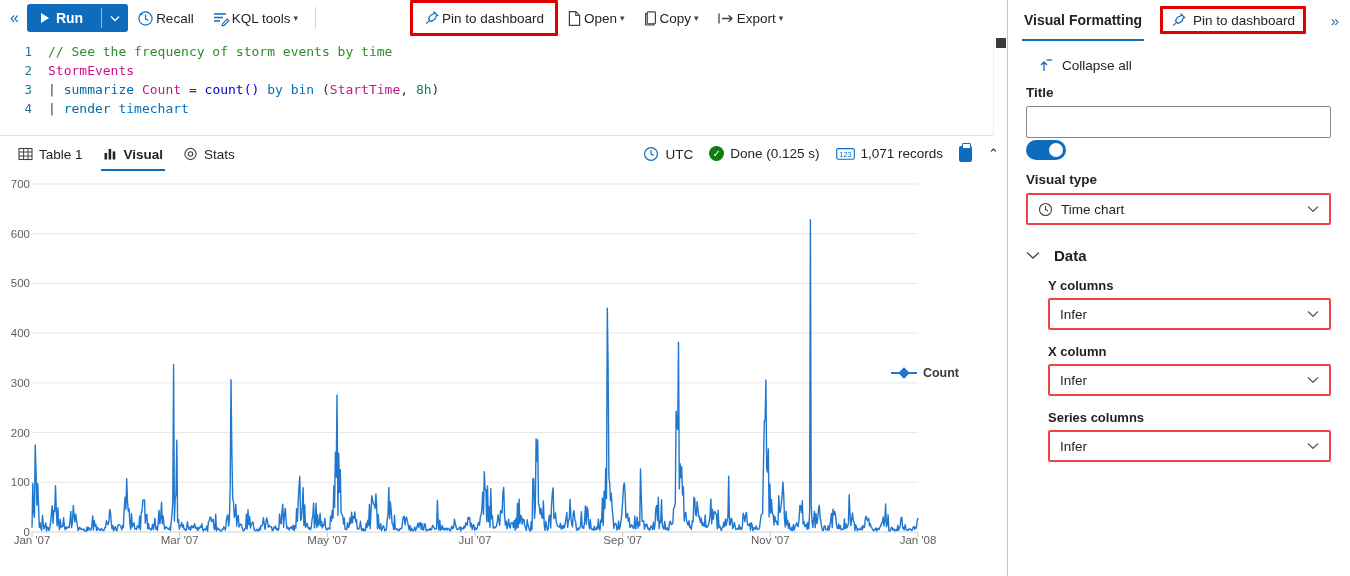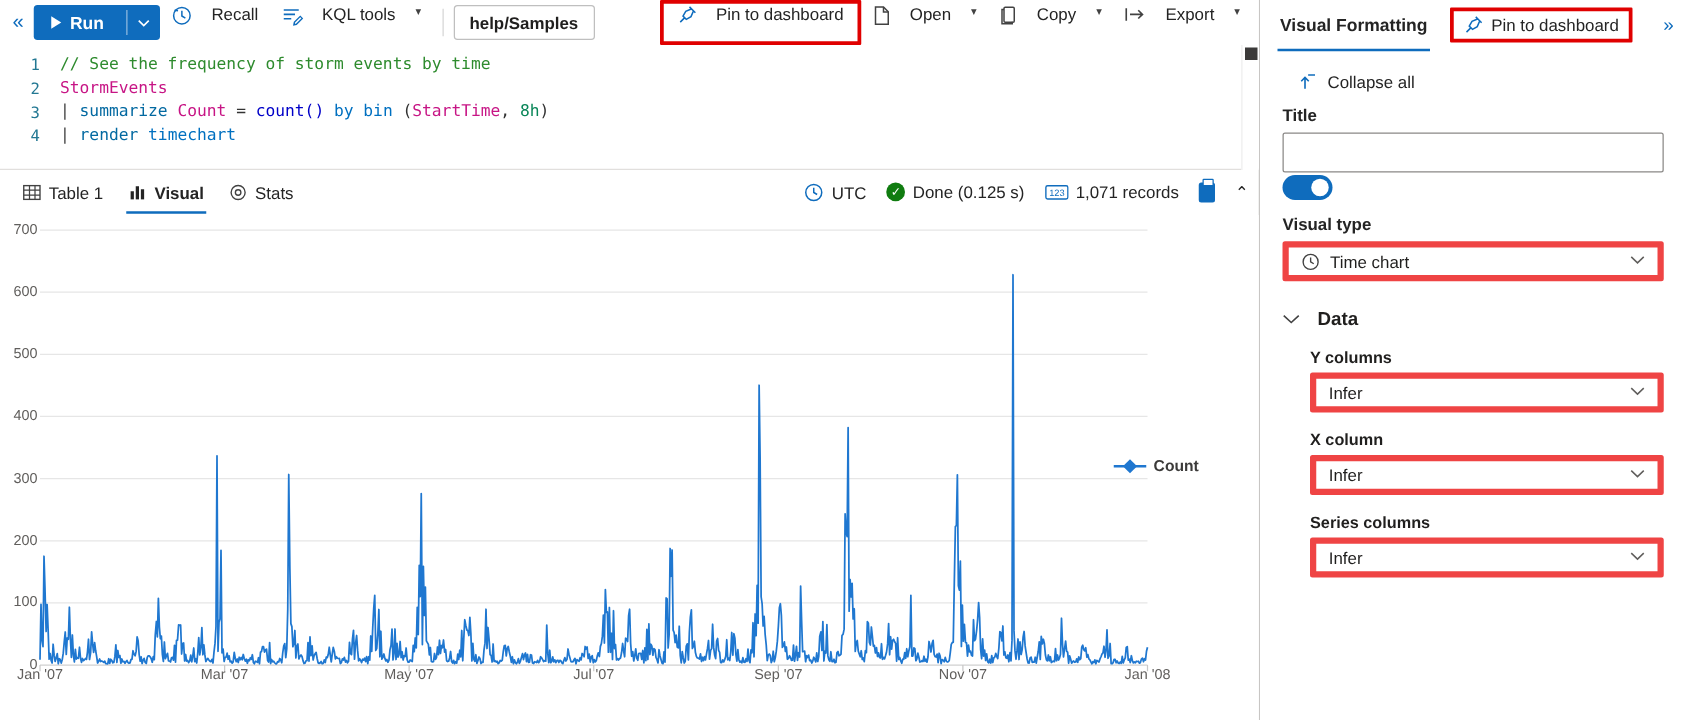--- a/index.html
+++ b/index.html
@@ -23,21 +23,21 @@
                        cursor:pointer; line-height:1; }
   .run-btn { display:flex; align-items:center; background:#0f6cbd; color:#fff;
              height:28px; border-radius:3px; margin-left:2px; cursor:pointer; }
   .run-main { display:flex; align-items:center; gap:7px; padding:0 18px 0 14px;
               font-weight:600; font-size:14px; height:28px; }
   .run-split { width:1px; height:20px; background:#ffffff88; }
   .run-caret { padding:0 8px; font-size:10px; display:flex; align-items:center;
                height:28px; }
   .tri { width:0;height:0;border-left:8px solid #fff;border-top:5px solid transparent;
          border-bottom:5px solid transparent; }
-  .tbtn { display:flex; align-items:flex-start; gap:15px; height:28px; padding:0 9px;
+  .tbtn { display:flex; align-items:center; gap:2px; height:28px; padding:0 9px;
           cursor:pointer; border-radius:2px; white-space:nowrap; font-size:13.5px;
           color:#242424; }
   .tbtn .ic { color:#0f6cbd; display:flex; align-items:center; }
   .tbtn .cv { font-size:9px; color:#424242; margin-left:1px; }
   .tsep { width:1px; height:22px; background:#d6d6d6; margin:0 8px; }
   .samples-btn { height:28px; border:1px solid #bfbfbf; border-radius:3px;
                  padding:0 12px; display:flex; align-items:center;
                  font-weight:700; font-size:13.5px; cursor:pointer; }
   .hl-red { border:3px solid #e00000; padding:1px 2px; border-radius:1px;
             display:flex; align-items:center; }
@@ -106,21 +106,21 @@
   .rbody { flex:1; padding:6px 18px 0 18px; overflow:hidden; }
   .collapse-all { display:flex; align-items:center; gap:9px; margin:12px 0 10px 10px;
                   font-size:13.5px; cursor:pointer; color:#242424; }
   .flabel { font-weight:700; font-size:13.5px; margin:12px 0 6px; color:#242424; }
   .finput { width:100%; height:32px; border:1px solid #8a8886; border-radius:2px;
             background:#fff; }
   .toggle { width:40px; height:20px; border-radius:10px; background:#0f6cbd;
             position:relative; cursor:pointer; margin-top:2px; }
   .toggle .knob { position:absolute; right:3px; top:3px; width:14px; height:14px;
                   border-radius:50%; background:#fff; }
-  .fselect { width:100%; height:32px; border:5px solid #ef4444; border-radius:2px;
+  .fselect { width:100%; height:32px; border:2px solid #ef4444; border-radius:2px;
              display:flex; align-items:center; gap:8px; padding:0 10px;
              font-size:13.5px; cursor:pointer; background:#fff; }
   .fselect .sc { margin-left:auto; color:#605e5c; font-size:11px; }
   .section-hd { display:flex; align-items:center; gap:14px; margin:22px 0 4px;
                 cursor:pointer; }
   .section-hd .t { font-weight:700; font-size:15px; }
   .sub { margin-left:22px; }
   .sublabel { font-weight:700; font-size:13px; margin:14px 0 5px; }
   .reset { display:flex; align-items:center; gap:9px; margin:14px 0 0 40px;
            color:#a19f9d; font-size:13.5px; cursor:pointer; }
@@ -166,23 +166,20 @@
               <path d="M2 4h12M2 7.5h9M2 11h6" stroke="#0f6cbd" stroke-width="1.3"></path>
               <path d="M10.5 13.8 L15.2 9.1 l1.6 1.6 L12.1 15.4 l-2 .4z" fill="none" stroke="#0f6cbd" stroke-width="1.1"></path>
             </svg>
         </span>
         <span>KQL tools</span>
         <span class="cv">▾</span>
       </div>
 
       <div class="tsep"></div>
 
-      <div class="samples-btn">
-        <span>help/Samples</span>
-      </div>
 
       <div style="width:86px"></div>
 
       <div class="hl-red">
         <div class="tbtn">
           <span class="ic">
             <svg width="16" height="16" viewBox="0 0 16 16">
                 <path d="M9.6 1.5 L14.3 6.2 M11 3.2 L6.6 5.1 4.4 8.9 7 11.5 10.8 9.3 12.7 4.9 M5.8 10.1 L2.2 13.7" fill="none" stroke="#0f6cbd" stroke-width="1.2"></path>
               </svg>
           </span>

